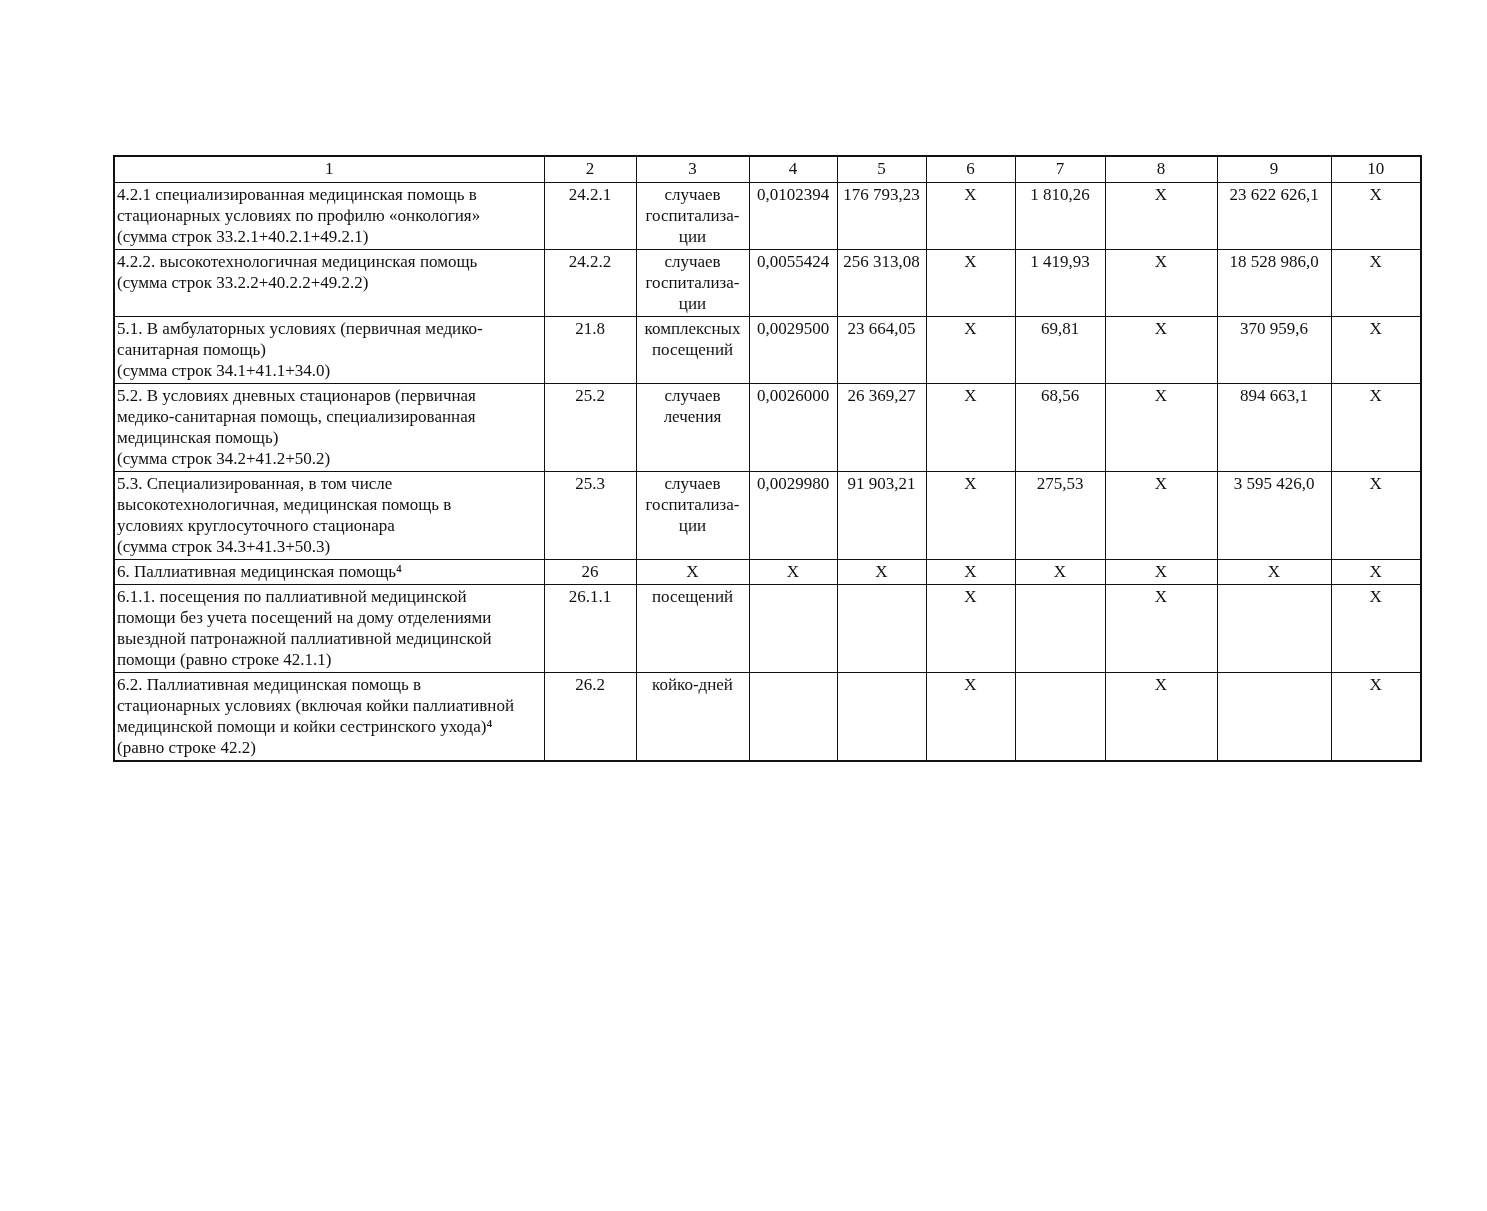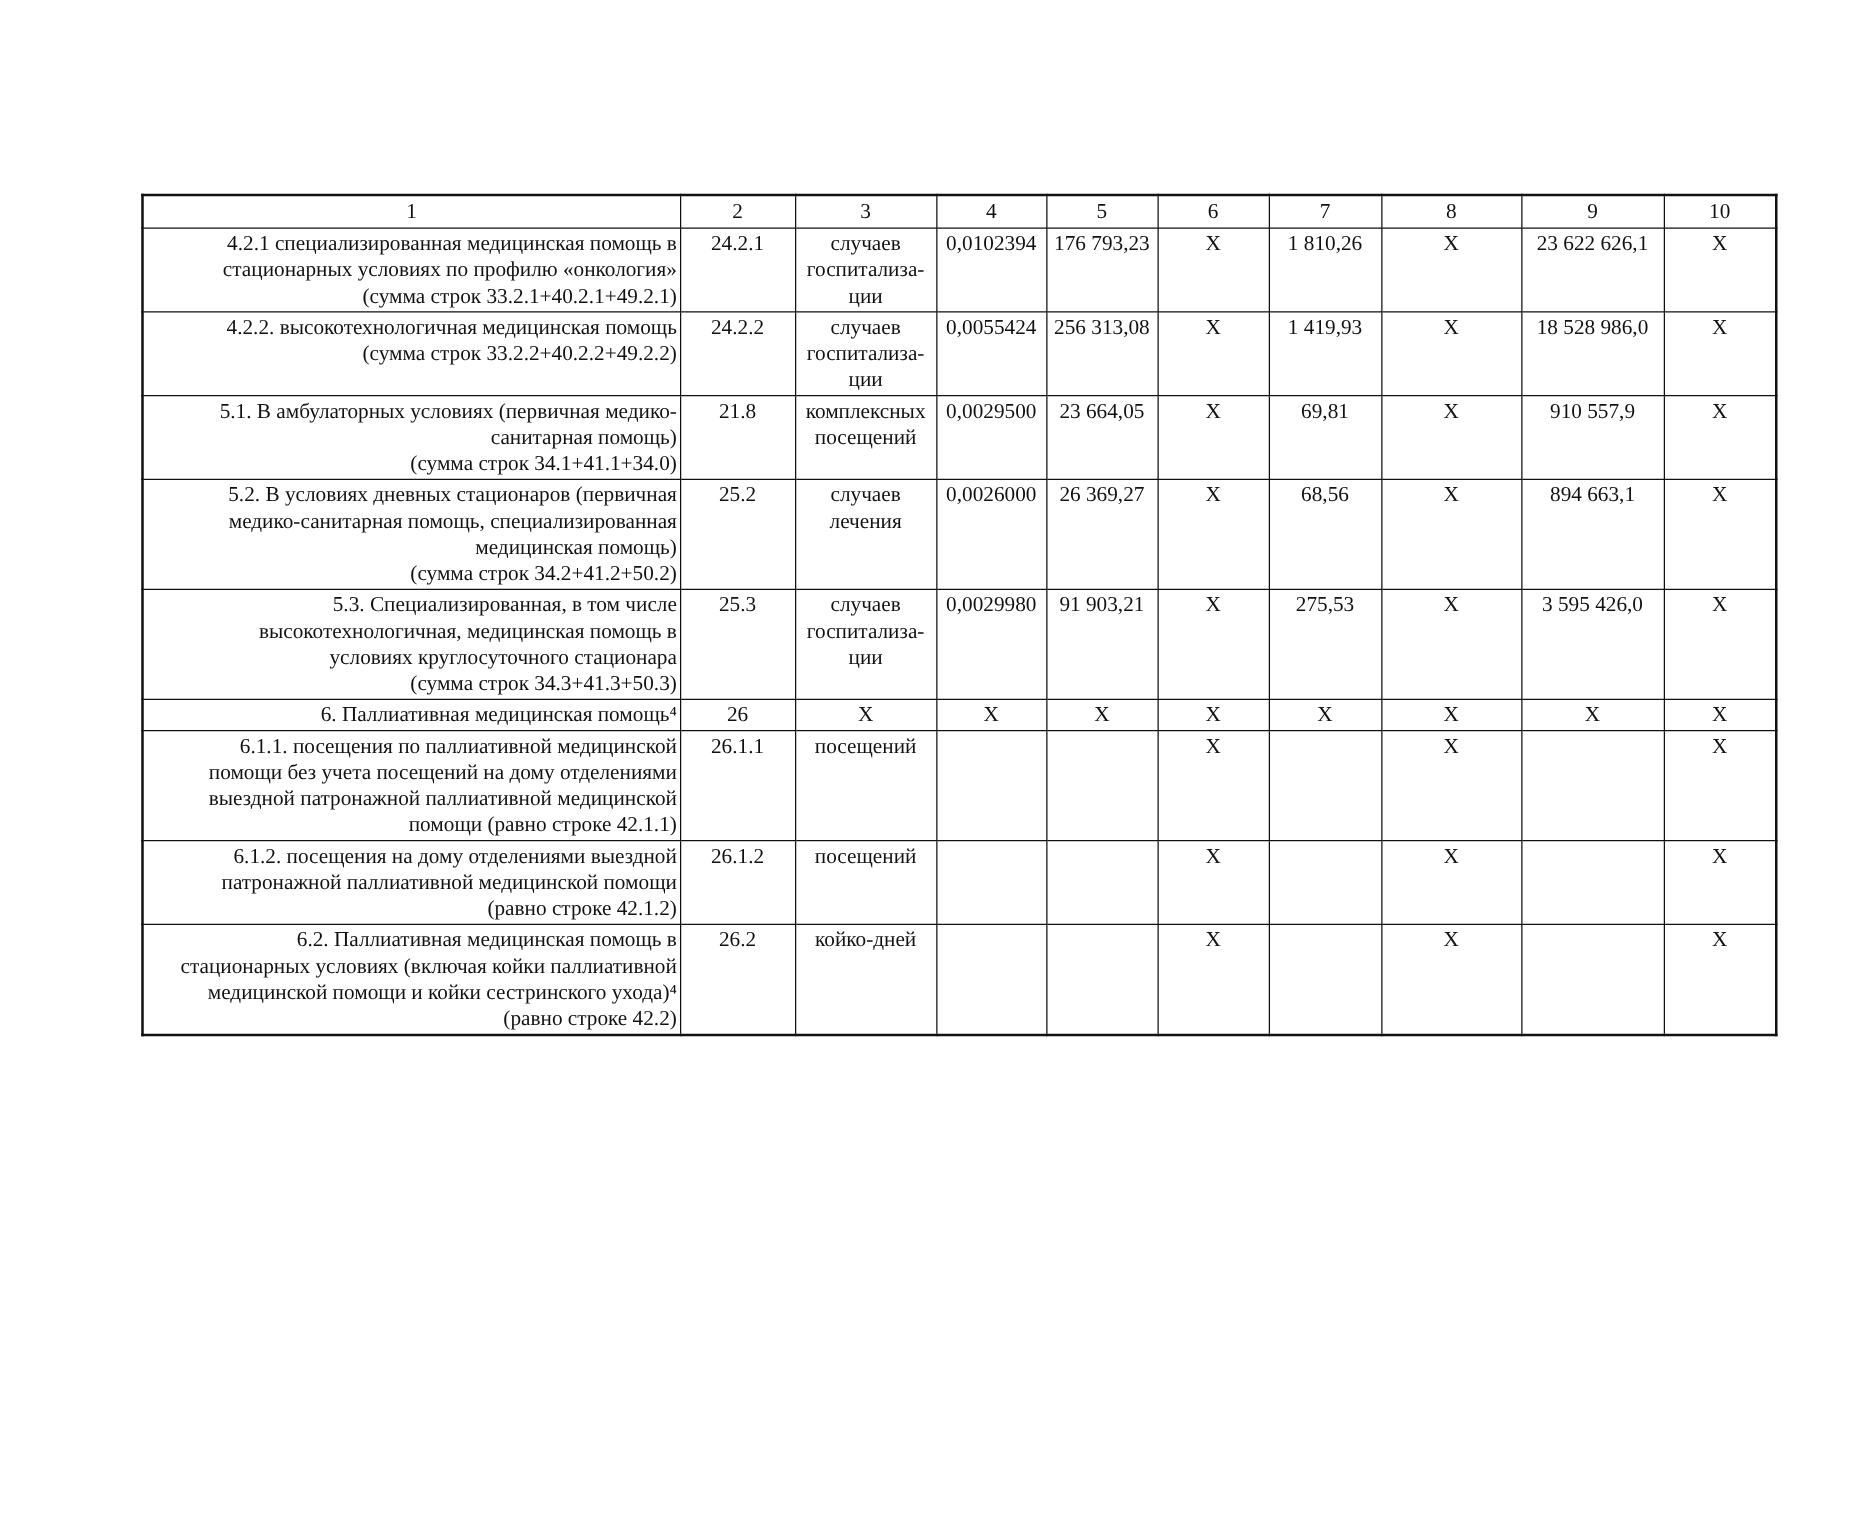--- a/index.html
+++ b/index.html
@@ -33,21 +33,21 @@
     padding: 1px 2px 2px 2px;
     vertical-align: top;
     font-weight: normal;
     overflow: hidden;
   }
   table.grid th {
     text-align: center;
     height: 22px;
   }
   td.c-left {
-    text-align: right;
+    text-align: left;
     padding-left: 3px;
     white-space: pre-line;
   }
   td.c-center {
     text-align: center;
     white-space: pre-line;
   }
 </style>
 </head>
 <body>
@@ -117,21 +117,21 @@
 санитарная помощь)
 (сумма строк 34.1+41.1+34.0)</td>
           <td class="c-center">21.8</td>
           <td class="c-center">комплексных
 посещений</td>
           <td class="c-center">0,0029500</td>
           <td class="c-center">23 664,05</td>
           <td class="c-center">X</td>
           <td class="c-center">69,81</td>
           <td class="c-center">X</td>
-          <td class="c-center">910 557,9</td>
+          <td class="c-center">370 959,6</td>
           <td class="c-center">X</td>
         </tr>
         <tr>
           <td class="c-left">5.2. В условиях дневных стационаров (первичная
 медико-санитарная помощь, специализированная
 медицинская помощь)
 (сумма строк 34.2+41.2+50.2)</td>
           <td class="c-center">25.2</td>
           <td class="c-center">случаев
 лечения</td>
@@ -181,34 +181,20 @@
           <td class="c-center">посещений</td>
           <td class="c-center"></td>
           <td class="c-center"></td>
           <td class="c-center">X</td>
           <td class="c-center"></td>
           <td class="c-center">X</td>
           <td class="c-center"></td>
           <td class="c-center">X</td>
         </tr>
         <tr>
-          <td class="c-left">6.1.2. посещения на дому отделениями выездной
-патронажной паллиативной медицинской помощи
-(равно строке 42.1.2)</td>
-          <td class="c-center">26.1.2</td>
-          <td class="c-center">посещений</td>
-          <td class="c-center"></td>
-          <td class="c-center"></td>
-          <td class="c-center">X</td>
-          <td class="c-center"></td>
-          <td class="c-center">X</td>
-          <td class="c-center"></td>
-          <td class="c-center">X</td>
-        </tr>
-        <tr>
           <td class="c-left">6.2. Паллиативная медицинская помощь в
 стационарных условиях (включая койки паллиативной
 медицинской помощи и койки сестринского ухода)⁴
 (равно строке 42.2)</td>
           <td class="c-center">26.2</td>
           <td class="c-center">койко-дней</td>
           <td class="c-center"></td>
           <td class="c-center"></td>
           <td class="c-center">X</td>
           <td class="c-center"></td>

